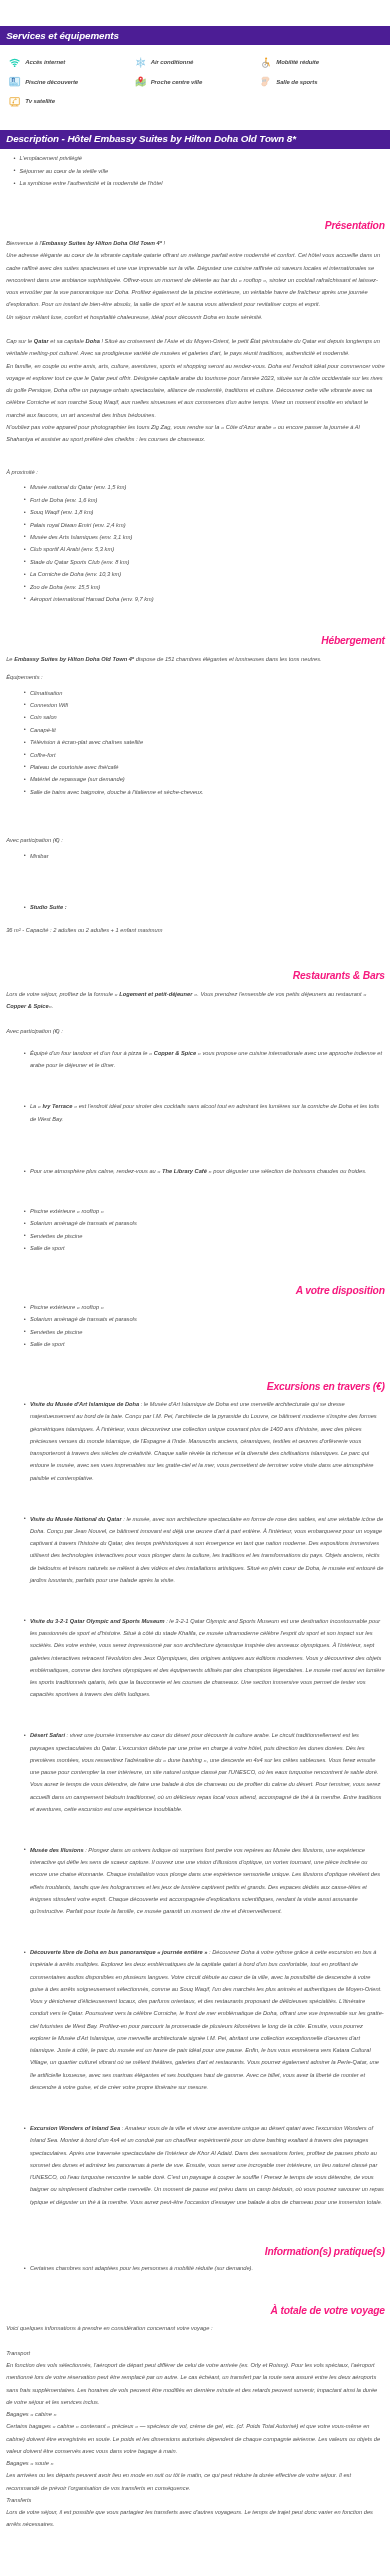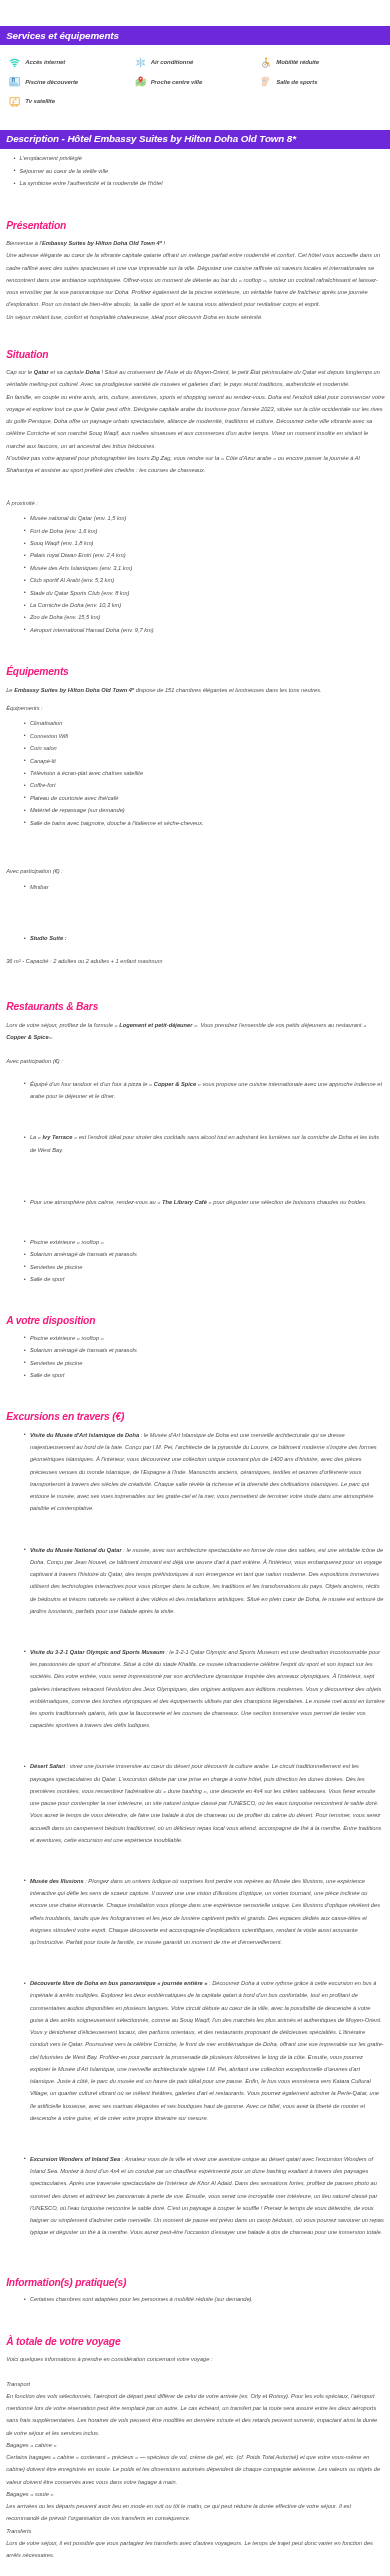--- a/index.html
+++ b/index.html
@@ -17,21 +17,21 @@
   .page {
     width: 391px;
     box-sizing: border-box;
     padding: 0;
     position: relative;
   }
   .top-spacer { height: 26px; }
 
   
   .banner {
-    background: #6d28d9;
+    background: #4c1d95;
     color: #ffffff;
     padding: 3.6px 6.2px 4.6px 6.2px;
     font-size: 9.8px;
     font-weight: bold;
     font-style: italic;
     letter-spacing: -0.1px;
     line-height: 1.15;
   }
   .banner-gap { height: 9.3px; }
 
@@ -69,20 +69,21 @@
     padding: 0 6.2px 15.5px 6.2px;
   }
   h2.sec {
     color: #f6197e;
     font-size: 10.3px;
     font-style: italic;
     font-weight: bold;
     margin: 13.4px 0 6.2px 0;
     letter-spacing: -0.2px;
     line-height: 1.1;
+    text-align: right;
   }
   p.para {
     font-size: 5.7px;
     font-style: italic;
     line-height: 2.15;
     margin: 0 0 0 0;
     color: #4f4f4f;
     letter-spacing: 0.01px;
     text-align: left;
   }
@@ -248,21 +249,20 @@
 
     <div class="spacer-md"></div>
 
     <h2 class="sec">Présentation</h2>
     <p class="para"><span>Bienvenue à l'</span><b>Embassy Suites by Hilton Doha Old Town 4*</b><span> !</span></p>
     <p class="para">Une adresse élégante au cœur de la vibrante capitale qatarie offrant un mélange parfait entre modernité et confort. Cet hôtel vous accueille dans un cadre raffiné avec des suites spacieuses et une vue imprenable sur la ville. Dégustez une cuisine raffinée où saveurs locales et internationales se rencontrent dans une ambiance sophistiquée. Offrez-vous un moment de détente au bar du « rooftop », sirotez un cocktail rafraîchissant et laissez-vous envoûter par la vue panoramique sur Doha. Profitez également de la piscine extérieure, un véritable havre de fraîcheur après une journée d'exploration. Pour un instant de bien-être absolu, la salle de sport et le sauna vous attendent pour revitaliser corps et esprit.</p>
     <p class="para">Un séjour mêlant luxe, confort et hospitalité chaleureuse, idéal pour découvrir Doha en toute sérénité.</p>
 
     <div class="spacer-md"></div>
 
-    <h2 class="sec">Situation</h2>
     <p class="para"><span>Cap sur le </span><b>Qatar</b><span> et sa capitale </span><b>Doha</b><span> ! Situé au croisement de l'Asie et du Moyen-Orient, le petit État péninsulaire du Qatar est depuis longtemps un véritable melting-pot culturel. Avec sa prodigieuse variété de musées et galeries d'art, le pays réunit traditions, authenticité et modernité.</span></p>
     <p class="para">En famille, en couple ou entre amis, arts, culture, aventures, sports et shopping seront au rendez-vous. Doha est l'endroit idéal pour commencer votre voyage et explorer tout ce que le Qatar peut offrir. Désignée capitale arabe du tourisme pour l'année 2023, située sur la côte occidentale sur les rives du golfe Persique, Doha offre un paysage urbain spectaculaire, alliance de modernité, traditions et culture. Découvrez cette ville vibrante avec sa célèbre Corniche et son marché Souq Waqif, aux ruelles sinueuses et aux commerces d'un autre temps. Vivez un moment insolite en visitant le marché aux faucons, un art ancestral des tribus bédouines.</p>
     <p class="para">N'oubliez pas votre appareil pour photographier les tours Zig Zag, vous rendre sur la « Côte d'Azur arabe » ou encore passer la journée à Al Shahaniya et assister au sport préféré des cheikhs : les courses de chameaux.</p>
 
     <div class="spacer-lg"></div>
 
     <p class="para">À proximité :</p>
     <ul class="bul">
       <li>Musée national du Qatar (env. 1,5 km)</li>
       <li>Fort de Doha (env. 1,6 km)</li>
@@ -271,21 +271,21 @@
       <li>Musée des Arts Islamiques (env. 3,1 km)</li>
       <li>Club sportif Al Arabi (env. 5,3 km)</li>
       <li>Stade du Qatar Sports Club (env. 8 km)</li>
       <li>La Corniche de Doha (env. 10,3 km)</li>
       <li>Zoo de Doha (env. 15,5 km)</li>
       <li>Aéroport international Hamad Doha (env. 9,7 km)</li>
     </ul>
 
     <div class="spacer-md"></div>
 
-    <h2 class="sec">Équipements</h2>
+    <h2 class="sec">Hébergement</h2>
     <p class="para"><span>Le </span><b>Embassy Suites by Hilton Doha Old Town 4*</b><span> dispose de 151 chambres élégantes et lumineuses dans les tons neutres.</span></p>
 
     <div class="spacer-sm"></div>
 
     <p class="para">Équipements :</p>
     <ul class="bul">
       <li>Climatisation</li>
       <li>Connexion Wifi</li>
       <li>Coin salon</li>
       <li>Canapé-lit</li>

